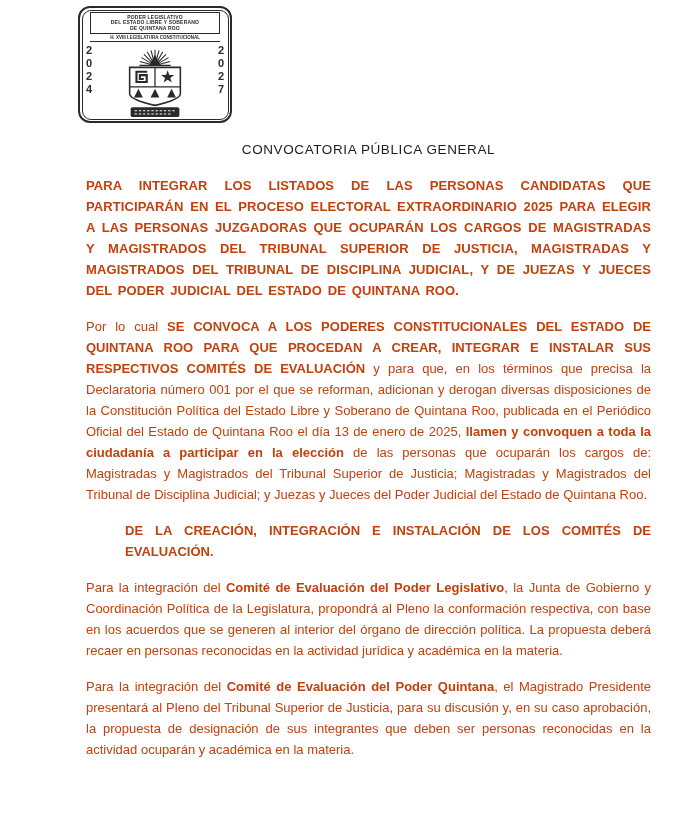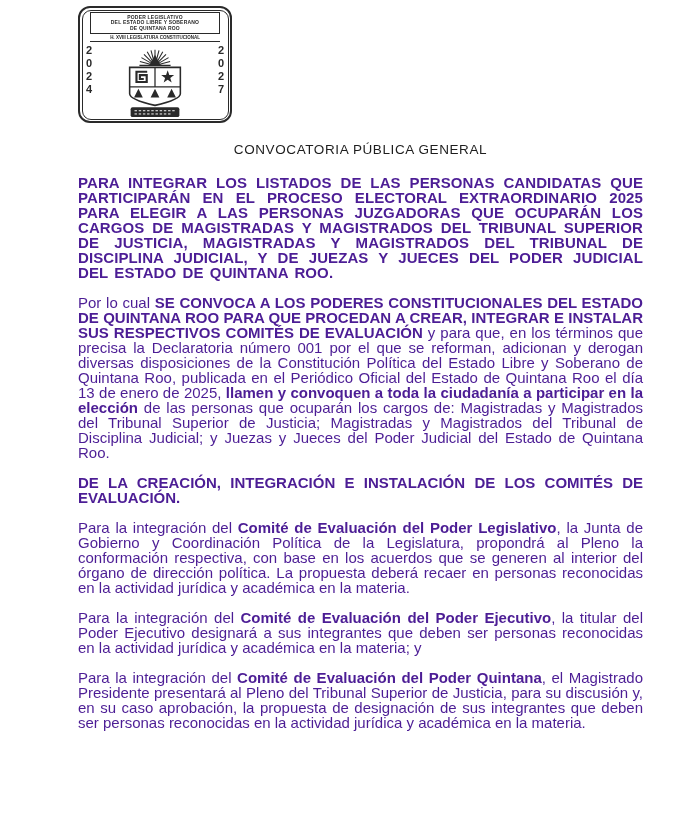--- a/index.html
+++ b/index.html
@@ -68,41 +68,41 @@
   .seal-arms {
     position: absolute;
     top: 36px;
     left: 50%;
     margin-left: -38px;
   }
 
   
   .text-block {
     position: absolute;
-    left: 78px;
+    left: 86px;
     top: 142px;
     width: 565px;
   }
   .doc-title {
     margin: 0 0 18px 0;
     text-align: center;
     font-size: 13.5px;
     font-weight: 400;
     letter-spacing: 0.6px;
     color: #1e1e1e;
   }
   .doc p {
     margin: 0 0 15px 0;
     text-align: justify;
-    font-size: 15px;
-    line-height: 15px;
-    color: #4c1d95;
+    font-size: 13px;
+    line-height: 21px;
+    color: #c2410c;
   }
   .doc p.caps-block { word-spacing: 2px; letter-spacing: 0.1px; }
-  .doc p.heading    { word-spacing: 1.5px; }
+  .doc p.heading    { word-spacing: 1.5px; margin-left: 39px; }
   .doc p:last-child { margin-bottom: 0; }
   .b { font-weight: 700; }
 </style>
 </head>
 <body>
 
 <div class="page">
 
   <div class="seal">
     <div class="seal-border-outer"></div>
@@ -150,18 +150,17 @@
 
     <p class="caps-block"><span class="b">PARA INTEGRAR LOS LISTADOS DE LAS PERSONAS CANDIDATAS QUE PARTICIPARÁN EN EL PROCESO ELECTORAL EXTRAORDINARIO 2025 PARA ELEGIR A LAS PERSONAS JUZGADORAS QUE OCUPARÁN LOS CARGOS DE MAGISTRADAS Y MAGISTRADOS DEL TRIBUNAL SUPERIOR DE JUSTICIA, MAGISTRADAS Y MAGISTRADOS DEL TRIBUNAL DE DISCIPLINA JUDICIAL, Y DE JUEZAS Y JUECES DEL PODER JUDICIAL DEL ESTADO DE QUINTANA ROO.</span></p>
 
     <p><span>Por lo cual </span><span class="b">SE CONVOCA A LOS PODERES CONSTITUCIONALES DEL ESTADO DE QUINTANA ROO PARA QUE PROCEDAN A CREAR, INTEGRAR E INSTALAR SUS RESPECTIVOS COMITÉS DE EVALUACIÓN</span><span> y para que, en los términos que precisa la Declaratoria número 001 por el que se reforman, adicionan y derogan diversas disposiciones de la Constitución Política del Estado Libre y Soberano de Quintana Roo, publicada en el Periódico Oficial del Estado de Quintana Roo el día 13 de enero de 2025, </span><span class="b">llamen y convoquen a toda la ciudadanía a participar en la elección</span><span> de las personas que ocuparán los cargos de: Magistradas y Magistrados del Tribunal Superior de Justicia; Magistradas y Magistrados del Tribunal de Disciplina Judicial; y Juezas y Jueces del Poder Judicial del Estado de Quintana Roo.</span></p>
 
     <p class="heading"><span class="b">DE LA CREACIÓN, INTEGRACIÓN E INSTALACIÓN DE LOS COMITÉS DE EVALUACIÓN.</span></p>
 
 
     <p><span>Para la integración del </span><span class="b">Comité de Evaluación del Poder Legislativo</span><span>, la Junta de Gobierno y Coordinación Política de la Legislatura, propondrá al Pleno la conformación respectiva, con base en los acuerdos que se generen al interior del órgano de dirección política. La propuesta deberá recaer en personas reconocidas en la actividad jurídica y académica en la materia.</span></p>
 
-    <p><span>Para la integración del </span><span class="b">Comité de Evaluación del Poder Ejecutivo</span><span>, la titular del Poder Ejecutivo designará a sus integrantes que deben ser personas reconocidas en la actividad jurídica y académica en la materia; y</span></p>
 
-    <p><span>Para la integración del </span><span class="b">Comité de Evaluación del Poder Quintana</span><span>, el Magistrado Presidente presentará al Pleno del Tribunal Superior de Justicia, para su discusión y, en su caso aprobación, la propuesta de designación de sus integrantes que deben ser personas reconocidas en la actividad jurídica y académica en la materia.</span></p>
+    <p><span>Para la integración del </span><span class="b">Comité de Evaluación del Poder Quintana</span><span>, el Magistrado Presidente presentará al Pleno del Tribunal Superior de Justicia, para su discusión y, en su caso aprobación, la propuesta de designación de sus integrantes que deben ser personas reconocidas en la actividad ocuparán y académica en la materia.</span></p>
   </div>
 
 </div>
 
 </body></html>

